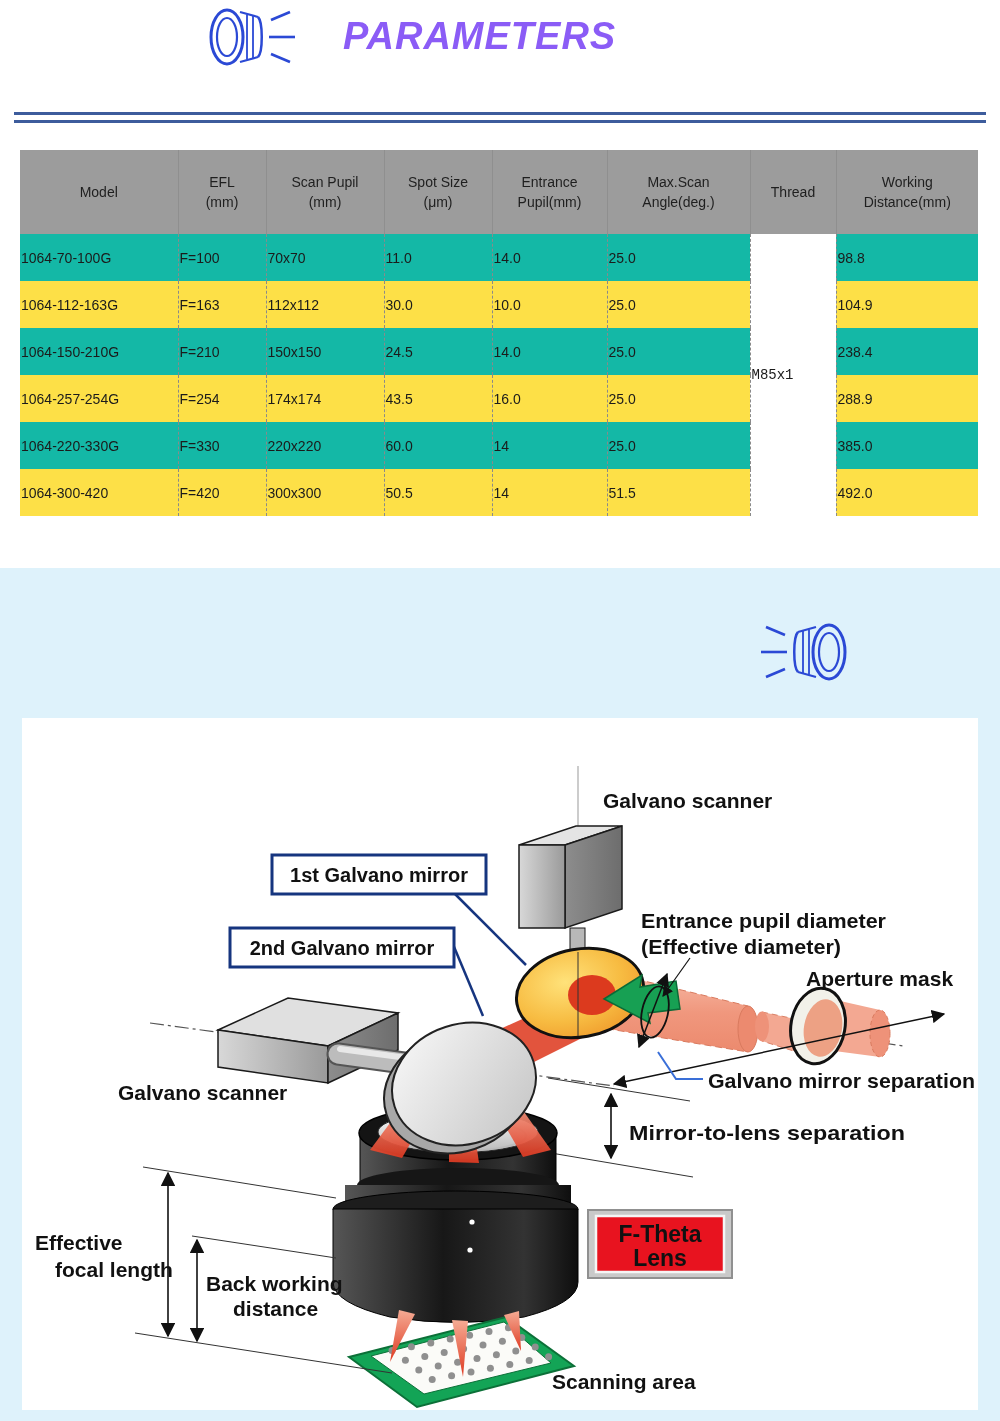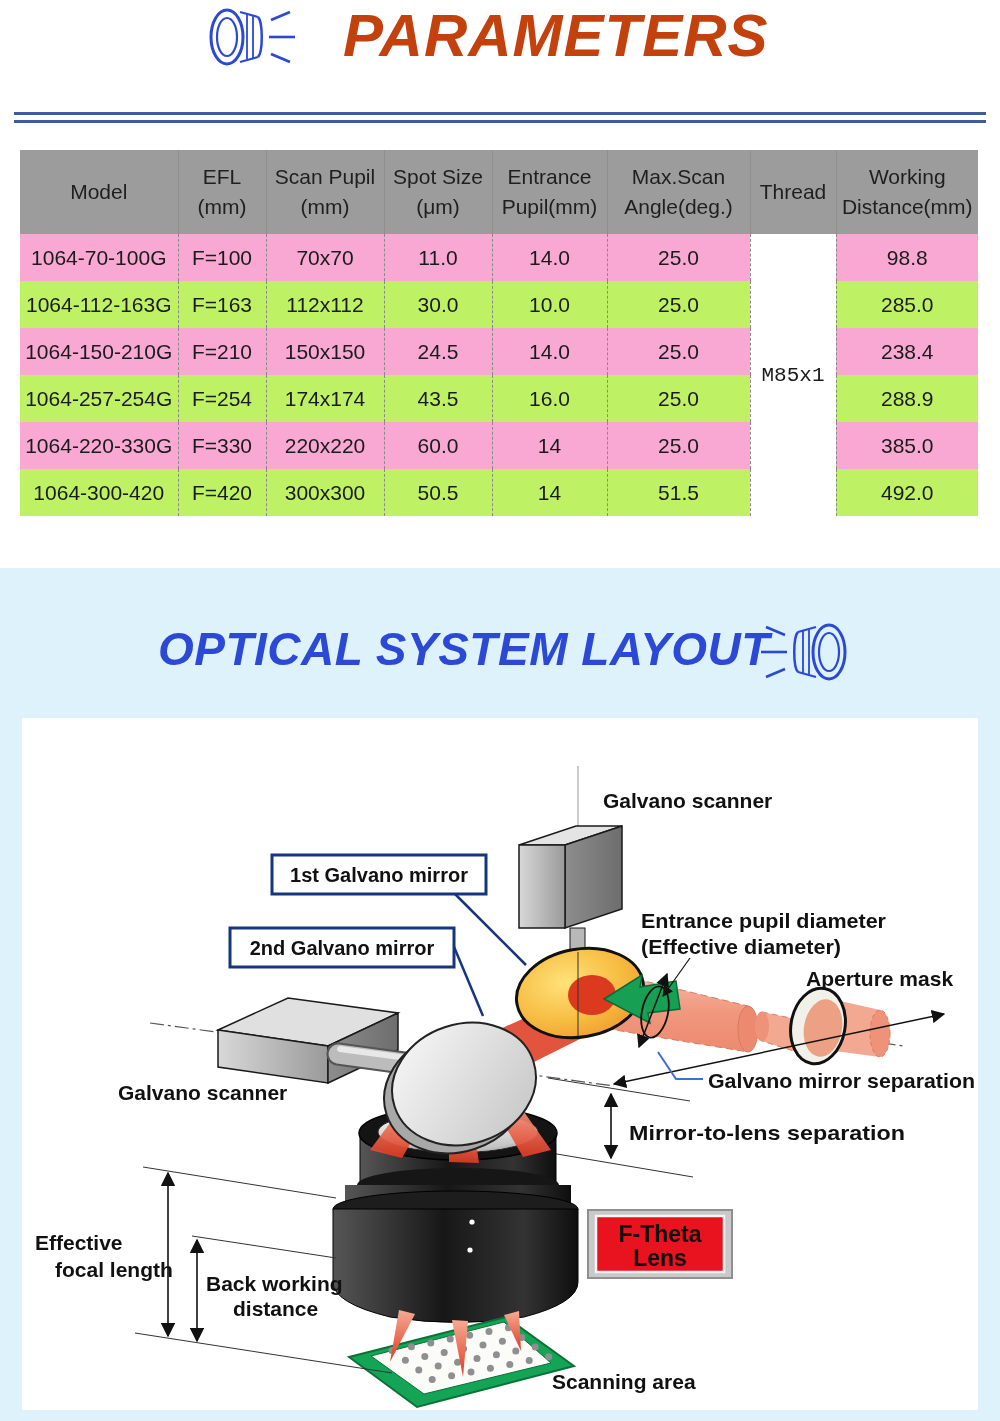--- a/index.html
+++ b/index.html
@@ -1,32 +1,32 @@
 <!DOCTYPE html>
 <html><head>
 <meta charset="utf-8">
 <style>
   html,body{margin:0;padding:0;background:#ffffff;}
   .page{position:relative;width:1000px;height:1421px;background:#ffffff;overflow:hidden;
         font-family:"Liberation Sans", sans-serif;}
   
-  .title1{position:absolute;left:343px;top:6px;font-size:60px;line-height:60px;font-weight:bold;
-          font-style:italic;color:#c2410c;letter-spacing:1px;white-space:nowrap;}
+  .title1{position:absolute;left:343px;top:6px;font-size:38px;line-height:60px;font-weight:bold;
+          font-style:italic;color:#8b5cf6;letter-spacing:1px;white-space:nowrap;}
   .lens-icon-1{position:absolute;left:203px;top:4px;}
   .rule{position:absolute;left:14px;width:972px;height:3px;background:#3d5c9c;}
   .rule.r1{top:112px;} .rule.r2{top:120px;}
   
   .spec-table{position:absolute;left:20px;top:150px;width:958px;border-collapse:collapse;
-              table-layout:fixed;text-align:center;color:#1b1b1b;font-size:21px;}
+              table-layout:fixed;color:#1b1b1b;font-size:14px;}
   .spec-table th{background:#9c9c9c;height:82px;font-weight:400;color:#1f1f1f;
                  white-space:pre-line;line-height:1.45;border-left:1px solid #8f8f8f;vertical-align:middle;}
   .spec-table th:first-child{border-left:none;}
-  .spec-table td{height:45px;border-left:1px dashed #8a8a8a;vertical-align:middle;background:#f9a8d4;}
+  .spec-table td{height:45px;border-left:1px dashed #8a8a8a;vertical-align:middle;background:#14b8a6;}
   .spec-table td:first-child{border-left:none;}
-  .spec-table tr.stripe td{background:#bef264;}
+  .spec-table tr.stripe td{background:#fde047;}
   .spec-table td.thread-cell{background:#ffffff;font-family:Liberation Mono, monospace;}
   
   .band{position:absolute;left:0;top:568px;width:1000px;height:853px;background:#def2fb;}
   .title2{position:absolute;left:158px;top:622px;font-size:46px;line-height:54px;font-weight:bold;
           font-style:italic;color:#2b49d5;letter-spacing:0.5px;white-space:nowrap;}
   .lens-icon-2{position:absolute;left:733px;top:612px;}
   .panel{position:absolute;left:22px;top:718px;width:956px;height:692px;background:#ffffff;}
   .diagram{position:absolute;left:22px;top:718px;width:956px;height:692px;}
   .diagram text{font-family:"Liberation Sans", sans-serif;font-weight:bold;fill:#111;}
 </style>
@@ -91,21 +91,21 @@
         <td class="thread-cell" rowspan="6">M85x1</td>
         <td>98.8</td>
       </tr>
       <tr class="stripe">
         <td>1064-112-163G</td>
         <td>F=163</td>
         <td>112x112</td>
         <td>30.0</td>
         <td>10.0</td>
         <td>25.0</td>
-        <td>285.0</td>
+        <td>104.9</td>
       </tr>
       <tr>
         <td>1064-150-210G</td>
         <td>F=210</td>
         <td>150x150</td>
         <td>24.5</td>
         <td>14.0</td>
         <td>25.0</td>
         <td>238.4</td>
       </tr>
@@ -133,21 +133,20 @@
         <td>300x300</td>
         <td>50.5</td>
         <td>14</td>
         <td>51.5</td>
         <td>492.0</td>
       </tr>
     </tbody>
   </table>
 
   <div class="band"></div>
-  <div class="title2">OPTICAL SYSTEM LAYOUT</div>
   <svg class="lens-icon-2" width="120" height="80" viewBox="0 0 120 66">
     <g fill="none" stroke="#2b49d5" transform="translate(120,0) scale(-1,1)">
       <ellipse cx="24" cy="33" rx="16" ry="27" stroke-width="3"></ellipse>
       <ellipse cx="24" cy="33" rx="10" ry="19" stroke-width="2.2"></ellipse>
       <path d="M37,8 L55,13 M37,58 L55,53" stroke-width="2.2"></path>
       <path d="M44,10.5 L44,55.5 M50,12 L50,54" stroke-width="1.8"></path>
       <path d="M55,13 C60,18 60,48 55,53" stroke-width="2.5"></path>
       <path d="M68,16 L87,8" stroke-width="2.6"></path>
       <path d="M66,33 L92,33" stroke-width="2.6"></path>
       <path d="M68,50 L87,58" stroke-width="2.6"></path>

